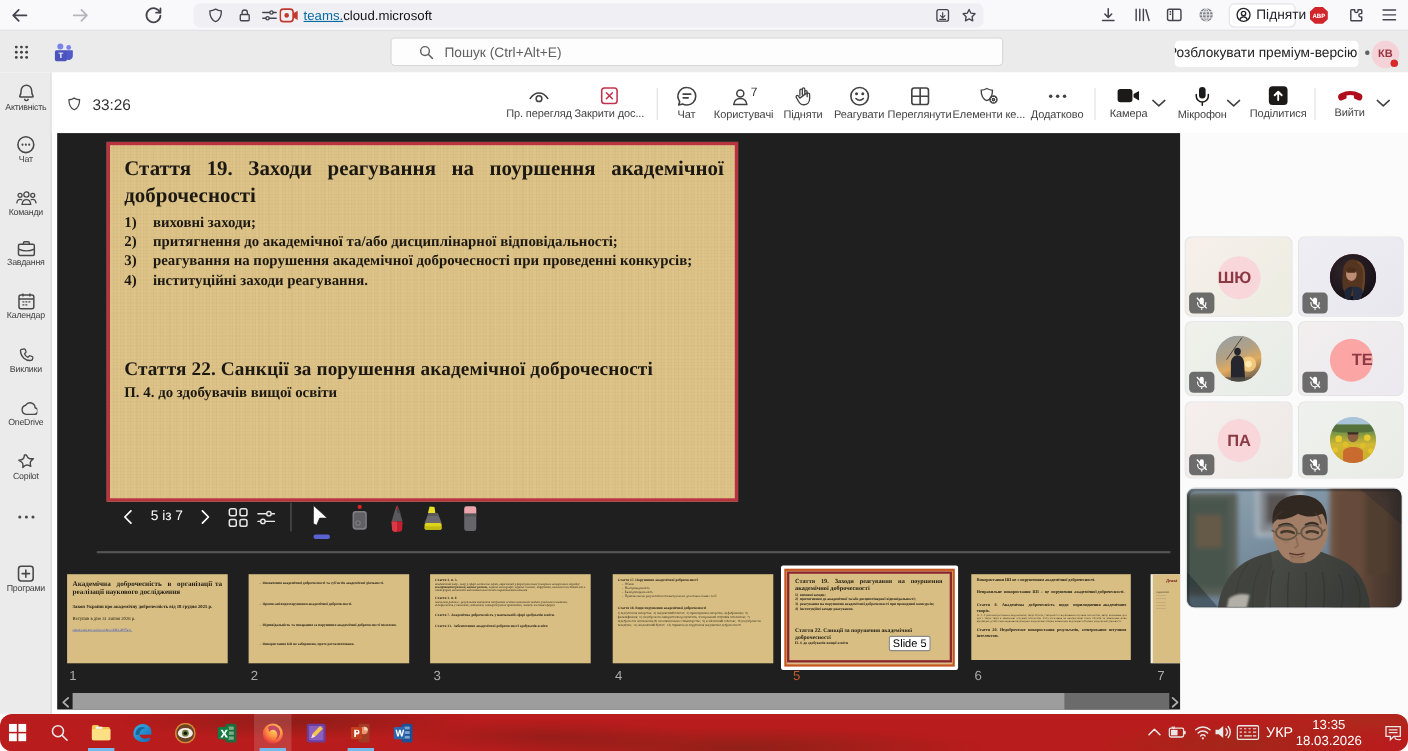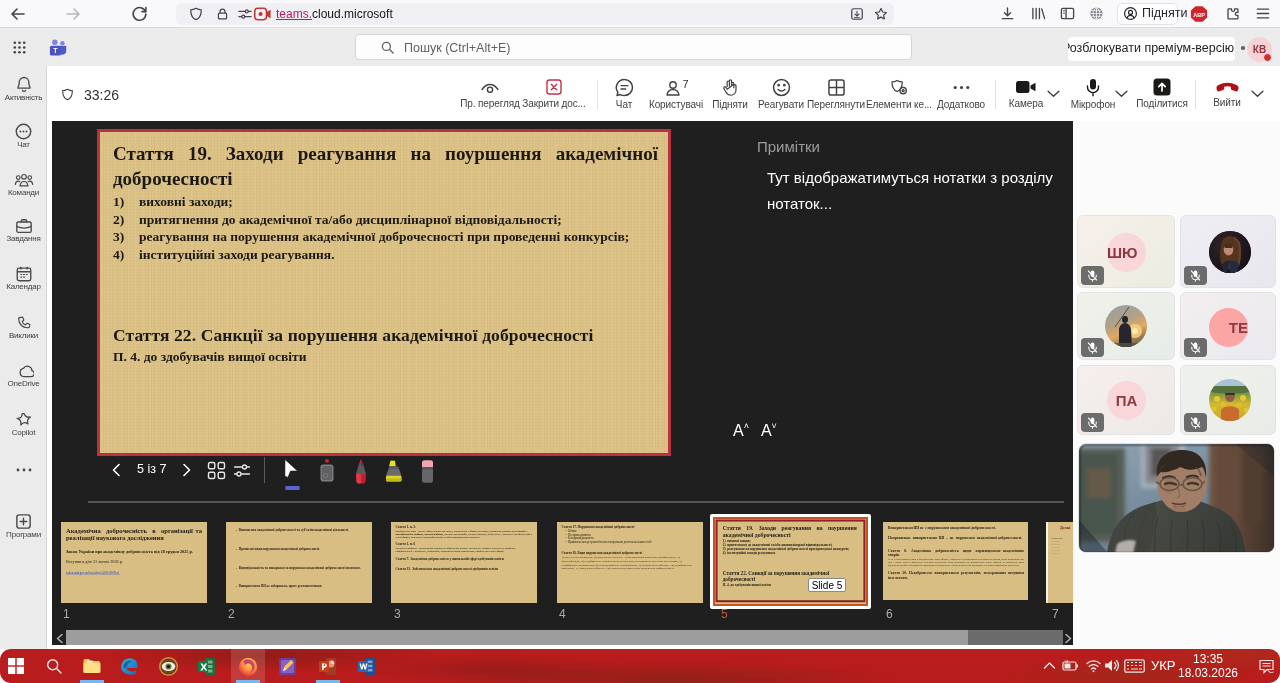--- a/index.html
+++ b/index.html
@@ -102,21 +102,21 @@
       <svg class="abs" style="left:62px;top:5px;" width="14" height="12" viewBox="0 0 16 12" fill="none" stroke="#45434e" stroke-width="1.4" stroke-linecap="round">
           <path d="M1 3h7M12 3h3M1 9h3M8 9h7"></path>
           <circle cx="10" cy="3" r="1.7"></circle>
           <circle cx="6" cy="9" r="1.7"></circle>
         </svg>
       <svg class="abs" style="left:78px;top:4px;" width="17" height="14" viewBox="0 0 18 14" fill="none">
           <rect x="0.8" y="1" width="12.4" height="12" rx="3" stroke="#c4372c" stroke-width="1.6"></rect>
           <path d="M13.4 5l4.2-2.4v8.8l-4.2-2.4z" fill="#c4372c"></path>
           <circle cx="7" cy="7" r="2.2" fill="#c4372c"></circle>
         </svg>
-      <div class="abs" id="urltext" style="left:100px;top:4px;"><span style="color:#be185d;text-decoration:underline;">teams.</span><span style="color:#15141a;">cloud.microsoft</span></div>
+      <div class="abs" id="urltext" style="left:100px;top:4px;"><span style="color:#0369a1;text-decoration:underline;">teams.</span><span style="color:#15141a;">cloud.microsoft</span></div>
       <svg class="abs" style="left:674px;top:4px;" width="14" height="14" viewBox="0 0 16 16" fill="none" stroke="#45434e" stroke-width="1.4" stroke-linecap="round" stroke-linejoin="round">
           <rect x="2" y="2" width="12" height="12" rx="2"></rect>
           <path d="M8 5v5M5.7 8.2L8 10.5l2.3-2.3M5 12.2h6" stroke-width="1.2"></path>
         </svg>
       <svg class="abs" style="left:698px;top:4px;" width="14" height="14" viewBox="0 0 16 16" fill="none" stroke="#45434e" stroke-width="1.4" stroke-linejoin="round">
           <path d="M8 1.8l1.9 3.9 4.3.6-3.1 3 .7 4.3L8 11.6l-3.8 2 .7-4.3-3.1-3 4.3-.6z"></path>
         </svg>
     </div>
     <svg class="abs" style="left:1000px;top:6px;" width="15" height="15" viewBox="0 0 16 16" fill="none" stroke="#45434e" stroke-width="1.5" stroke-linecap="round" stroke-linejoin="round">
         <path d="M8 2v8M4.7 7.2L8 10.5l3.3-3.3M2.5 13.5h11"></path>
@@ -515,25 +515,20 @@
     <svg class="abs" style="left:3px;top:512px;" width="9" height="11" viewBox="0 0 9 11" fill="none" stroke="#b0b0b0" stroke-width="1.6" stroke-linecap="round" stroke-linejoin="round">
         <path d="M7 1.5L2.5 5.5L7 9.5"></path>
       </svg>
     <div id="sthumb"></div>
     <div id="strack"></div>
     <svg class="abs" style="left:1012px;top:512px;" width="9" height="11" viewBox="0 0 9 11" fill="none" stroke="#b0b0b0" stroke-width="1.6" stroke-linecap="round" stroke-linejoin="round">
         <path d="M2 1.5L6.5 5.5L2 9.5"></path>
       </svg>
   </div>
 
-  <div class="abs" id="notes">
-    <div style="position:absolute;left:57px;top:17px;font-size:15px;color:#9b9b9b;">Примітки</div>
-    <div style="position:absolute;left:67px;top:44px;width:292px;font-size:15px;line-height:26px;color:#fff;">Тут відображатимуться нотатки з розділу нотаток...</div>
-    <div style="position:absolute;left:33px;top:300px;font-size:16px;color:#fff;">A<span style="font-size:9px;vertical-align:7px;">˄</span><span style="display:inline-block;width:12px;"></span>A<span style="font-size:9px;vertical-align:7px;">˅</span></div>
-  </div>
 
   <div class="abs" id="rpanel">
     <div class="tile" style="left:4px;top:94px;width:98px;height:73px;background:linear-gradient(140deg,#f7f0ea,#ebece2);"></div>
     <div class="tile" style="left:107px;top:94px;width:96px;height:73px;background:linear-gradient(140deg,#efeef5,#e8e7ee);"></div>
     <div class="tile" style="left:4px;top:171px;width:98px;height:68px;background:linear-gradient(140deg,#f0f1ea,#e7ece8);"></div>
     <div class="tile" style="left:107px;top:171px;width:96px;height:68px;background:linear-gradient(140deg,#f3efef,#ebe9ef);"></div>
     <div class="tile" style="left:4px;top:244px;width:98px;height:70px;background:linear-gradient(140deg,#f6efed,#ece9e5);"></div>
     <div class="tile" style="left:107px;top:244px;width:96px;height:70px;background:linear-gradient(140deg,#eff1ee,#e9ece6);"></div>
 
     <div class="avat" style="left:34px;top:112px;width:39px;height:39px;background:#f8d6da;color:#8b3a44;font-weight:bold;font-size:15px;text-align:left;line-height:39px;">ШЮ</div>

